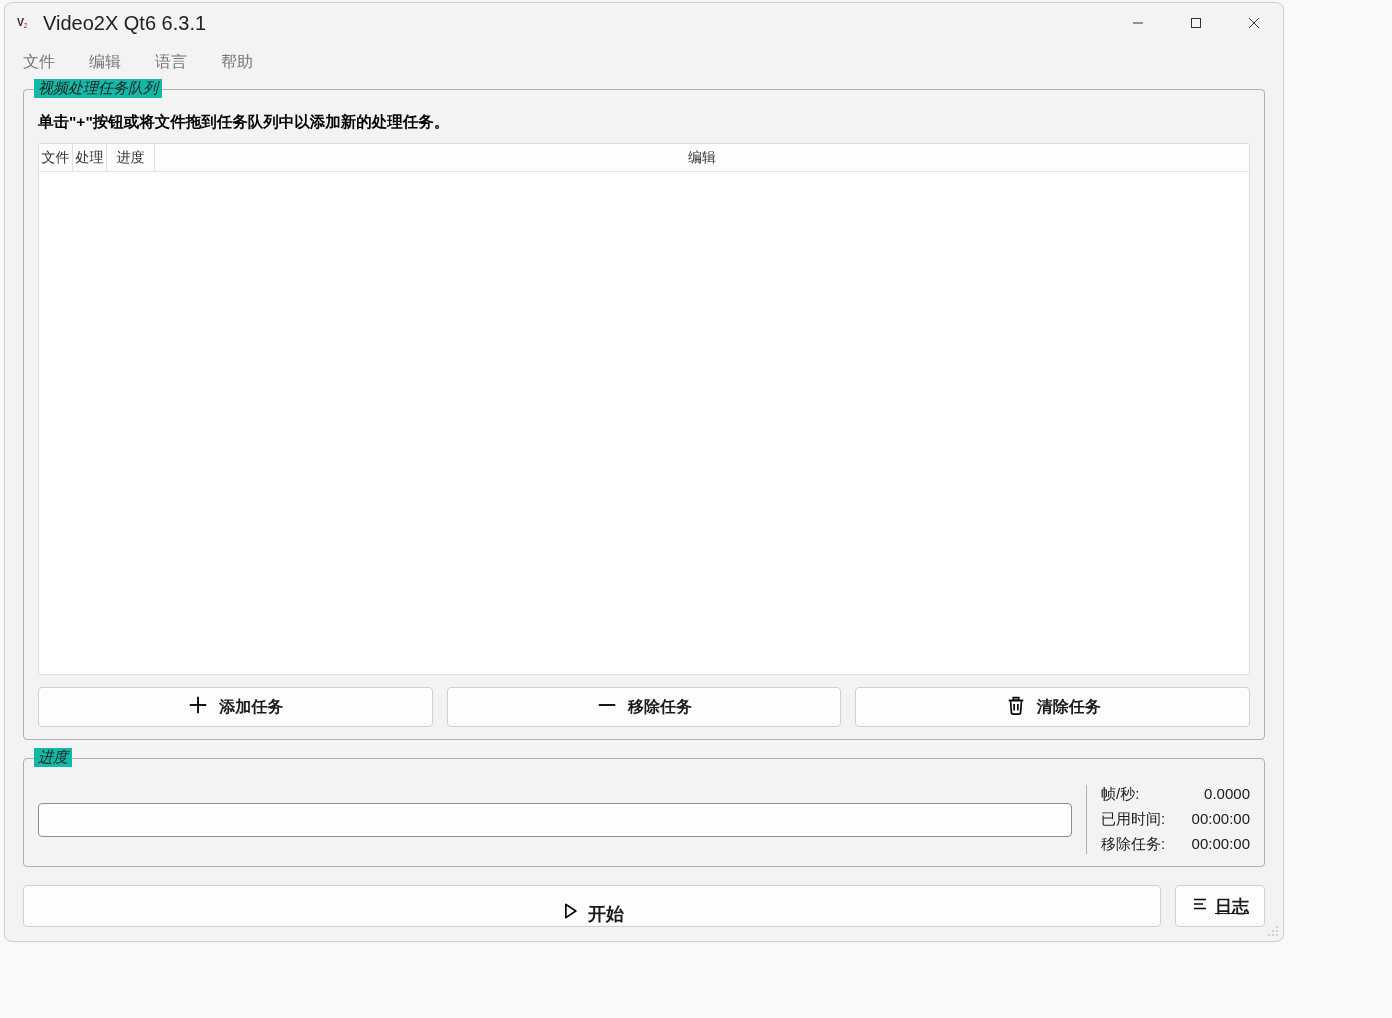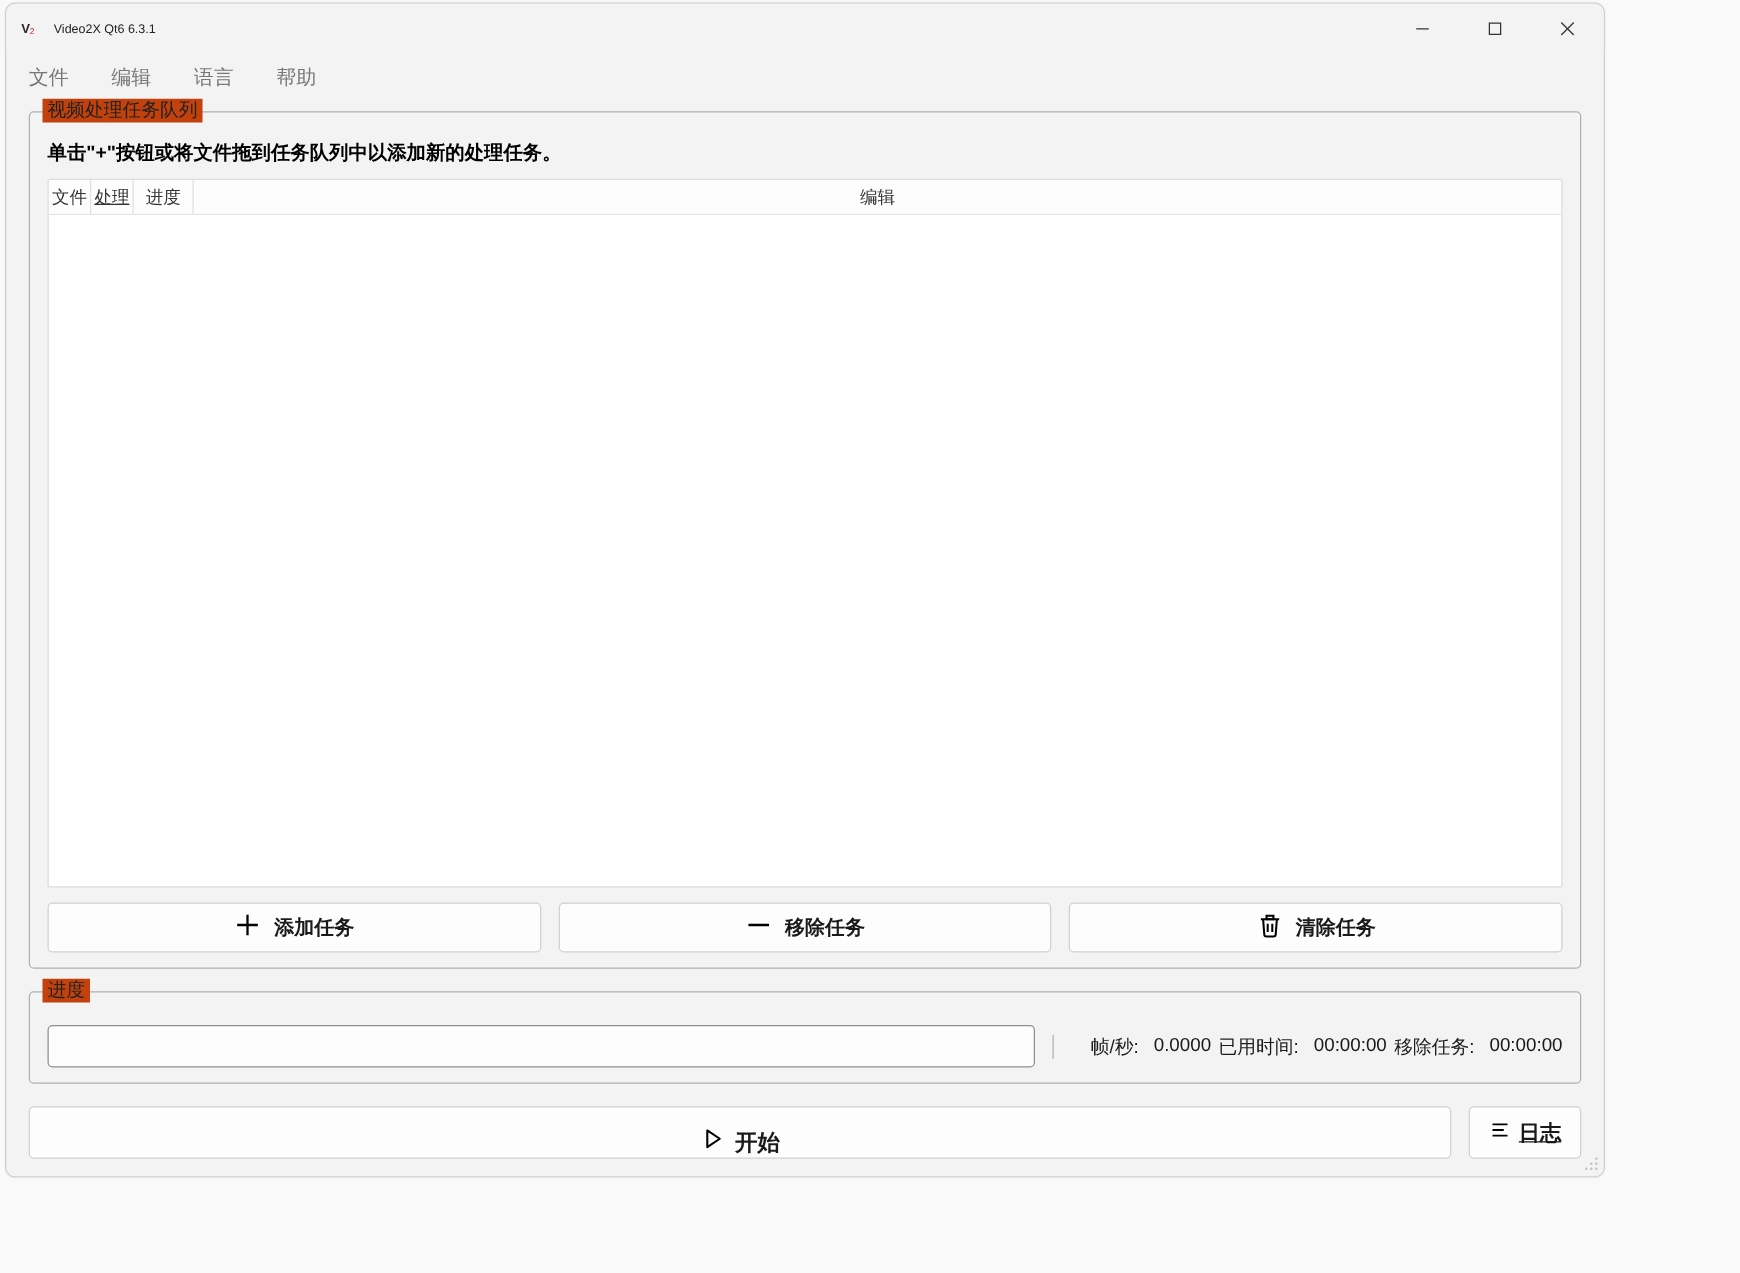--- a/index.html
+++ b/index.html
@@ -29,21 +29,21 @@
       align-items: center;
       padding-left: 12px;
       background: #f3f3f3;
       border-radius: 8px 8px 0 0;
     }
     .app-icon {
       width: 18px; height: 18px;
       display: flex; align-items: center; justify-content: center;
       margin-right: 8px;
     }
-    .title-text { font-size: 10px; color: #222; }
+    .title-text { font-size: 20px; color: #222; }
     .win-controls {
       margin-left: auto;
       display: flex;
       height: 100%;
     }
     .win-btn {
       width: 58px;
       display: flex;
       align-items: center;
       justify-content: center;
@@ -74,24 +74,25 @@
       border: 1px solid #b0b0b0;
       border-radius: 4px;
       position: relative;
       padding: 16px 14px 12px 14px;
       background: #f3f3f3;
     }
     .groupbox-title {
       position: absolute;
       top: -11px;
       left: 10px;
-      background: #c2410c;
+      background: #14b8a6;
       padding: 0 4px;
       font-size: 15px;
       color: #222;
+      font-style: italic;
     }
     .queue-group { flex: 1; display: flex; flex-direction: column; }
     .hint-text {
       font-weight: 700;
       font-size: 15.5px;
       margin: 6px 0 10px 0;
       color: #000;
     }
     .table-wrap {
       flex: 1;
@@ -113,21 +114,21 @@
     .th {
       border-right: 1px solid #e0e0e0;
       display: flex;
       align-items: center;
       justify-content: center;
       padding: 0 4px;
       white-space: nowrap;
       overflow: hidden;
     }
     .th.file { width: 34px; }
-    .th.proc { width: 34px; text-decoration: underline; }
+    .th.proc { width: 34px; }
     .th.prog { width: 48px; }
     .th.edit { flex: 1; border-right: none; }
     .table-body { flex: 1; background: #fff; }
     .queue-buttons {
       display: flex;
       gap: 14px;
       margin-top: 12px;
       justify-content: flex-end;
     }
     .qbtn {
@@ -155,24 +156,24 @@
     }
     .progress-bar {
       flex: 1;
       height: 34px;
       background: #fdfdfd;
       border: 1px solid #8f8f8f;
       border-radius: 4px;
     }
     .stats {
       border-left: 1px solid #b0b0b0;
-      padding-left: 30px;
+      padding-left: 14px;
       min-width: 164px;
       display: flex;
-      flex-direction: row;
+      flex-direction: column;
       gap: 6px;
       font-size: 15px;
     }
     .stat-row { display: flex; justify-content: space-between; gap: 12px; white-space: nowrap; }
     
     .bottom-row { display: flex; gap: 14px; }
     .start-btn {
       flex: 1;
       height: 42px;
       background: #fdfdfd;

